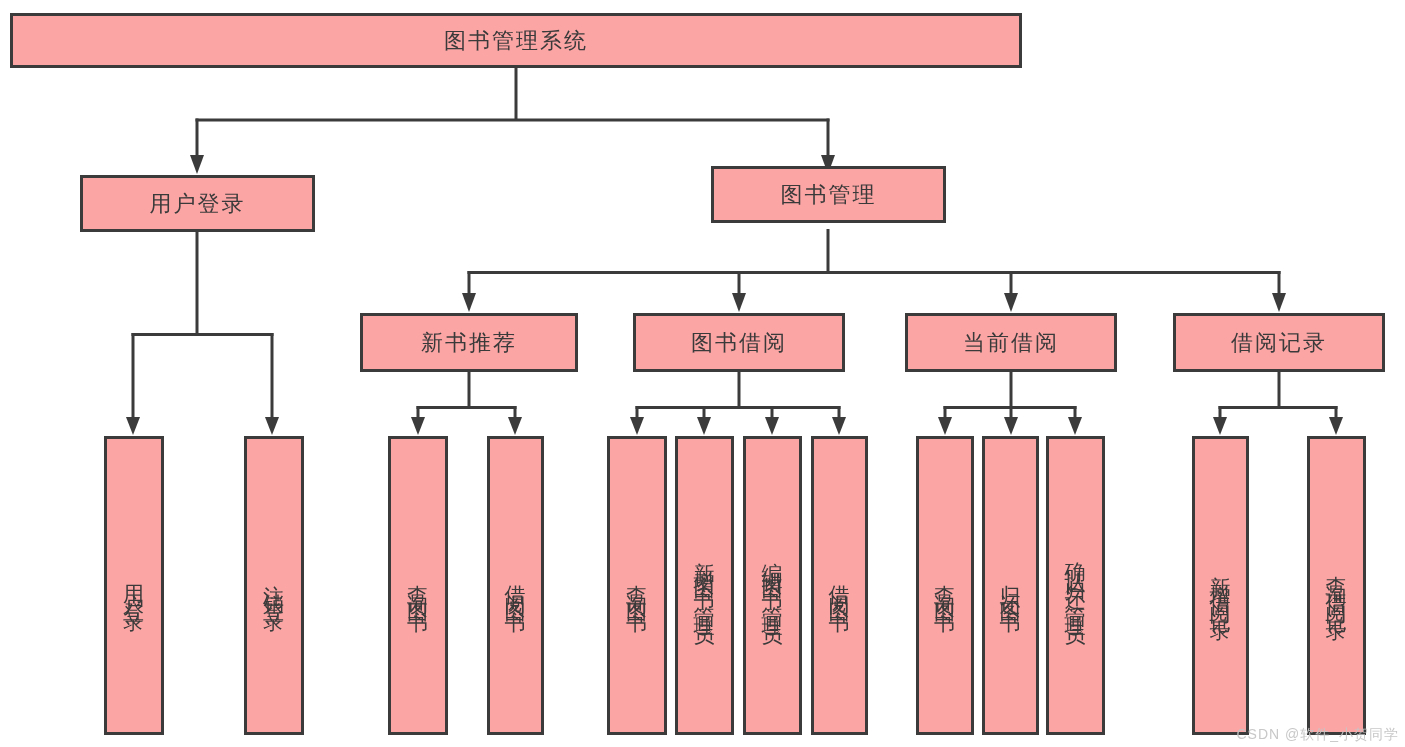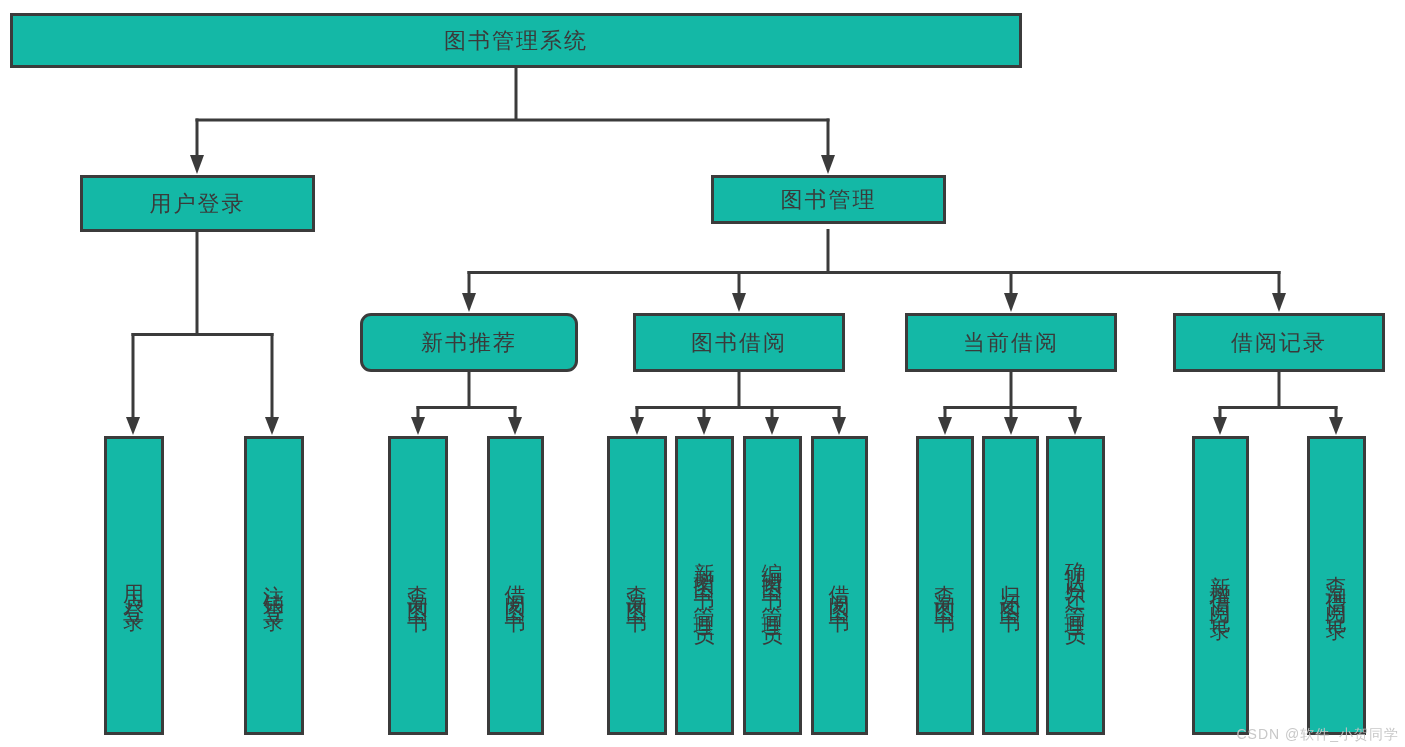--- a/index.html
+++ b/index.html
@@ -10,21 +10,21 @@
     overflow: hidden;
     font-family: "Liberation Sans", "DejaVu Sans", sans-serif;
   }
   #canvas { position: absolute; left: 0; top: 0; width: 1405px; height: 747px; }
   svg.connectors { position: absolute; left: 0; top: 0; pointer-events: none; }
   svg.connectors line { stroke: #3b3b3b; stroke-width: 3; }
   svg.connectors polygon { fill: #3b3b3b; }
   .node {
     position: absolute;
     border: 3px solid #3b3b3b;
-    background: #14b8a6;
+    background: #fca5a5;
     display: flex;
     align-items: center;
     justify-content: center;
     color: #3a3a3a;
     font-size: 22px;
     letter-spacing: 2px;
     white-space: nowrap;
   }
   .leaf { letter-spacing: 0; }
   .leaf .vtext {
@@ -108,23 +108,23 @@
     <line x1="1218.5" y1="407.5" x2="1337.5" y2="407.5"></line>
     <line x1="1220" y1="406" x2="1220" y2="420"></line>
     <polygon points="1213,417 1227,417 1220,435"></polygon>
     <line x1="1336" y1="406" x2="1336" y2="420"></line>
     <polygon points="1329,417 1343,417 1336,435"></polygon>
   </svg>
 
   <div class="node" style="left:10px; top:13px; width:1012px; height:55px;">图书管理系统</div>
 
   <div class="node" style="left:80px; top:175px; width:235px; height:57px;">用户登录</div>
-  <div class="node" style="left:711px; top:175px; width:235px; height:49px;">图书管理</div>
+  <div class="node" style="left:711px; top:166px; width:235px; height:57px;">图书管理</div>
 
-  <div class="node" style="left:360px; top:313px; width:218px; height:59px;border-radius:11px;">新书推荐</div>
+  <div class="node" style="left:360px; top:313px; width:218px; height:59px;">新书推荐</div>
   <div class="node" style="left:633px; top:313px; width:212px; height:59px;">图书借阅</div>
   <div class="node" style="left:905px; top:313px; width:212px; height:59px;">当前借阅</div>
   <div class="node" style="left:1173px; top:313px; width:212px; height:59px;">借阅记录</div>
 
   <div class="node leaf" style="left:104px; top:436px; width:60px; height:299px;">
     <span class="vtext">用户登录</span>
   </div>
   <div class="node leaf" style="left:244px; top:436px; width:60px; height:299px;">
     <span class="vtext">注销登录</span>
   </div>

